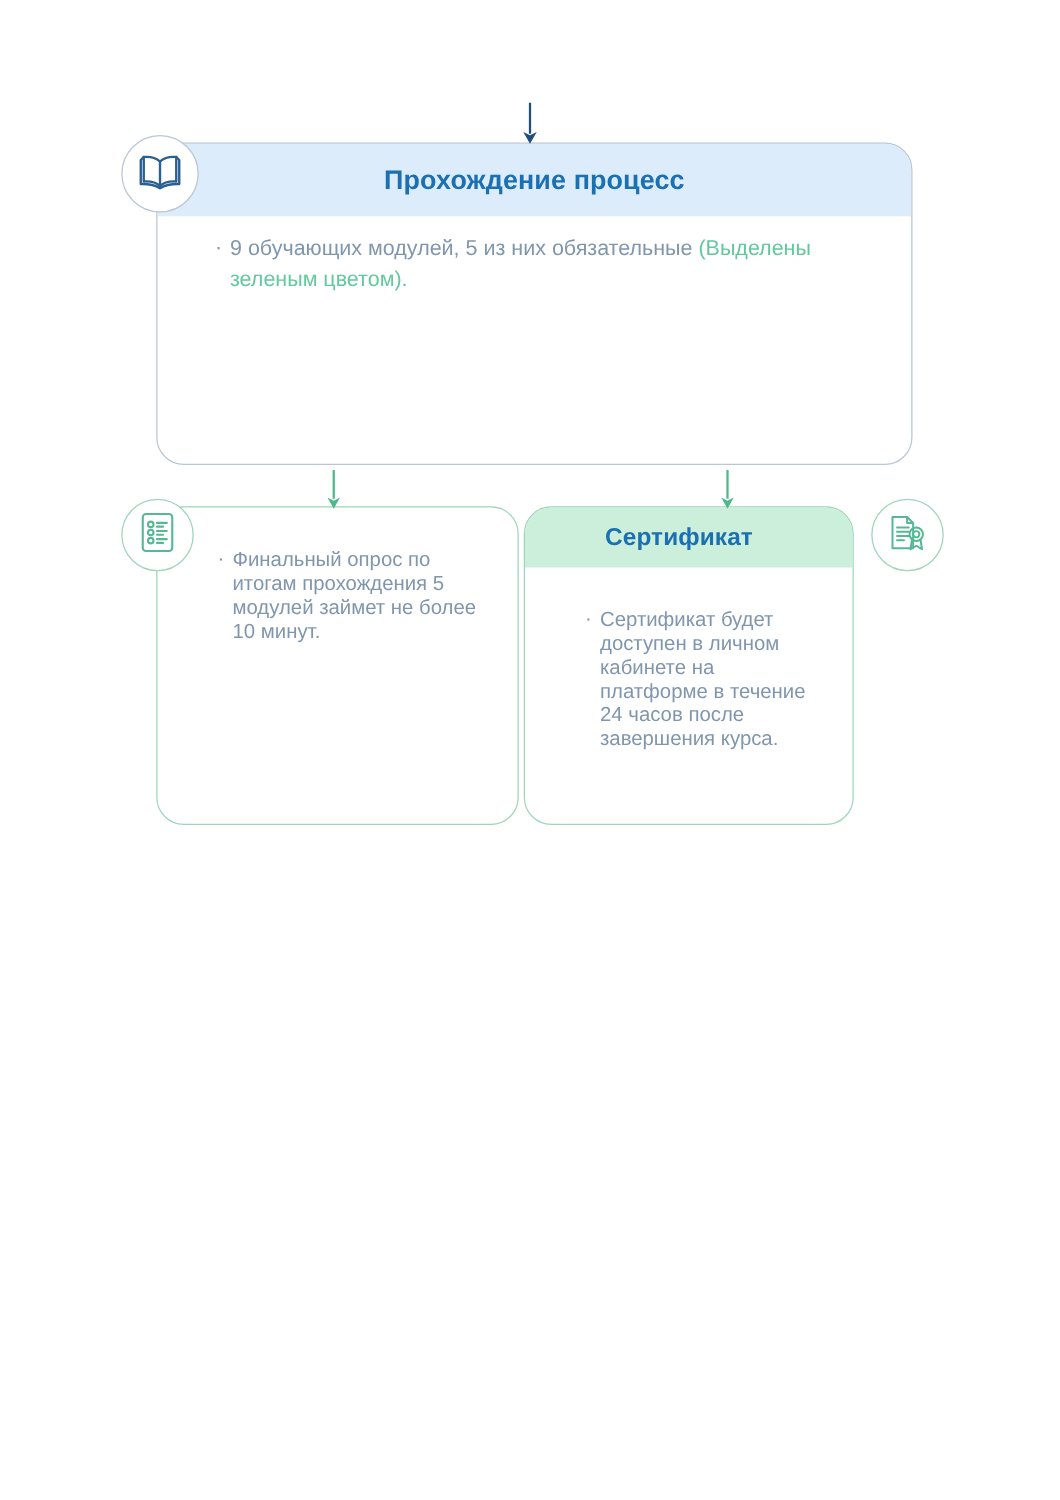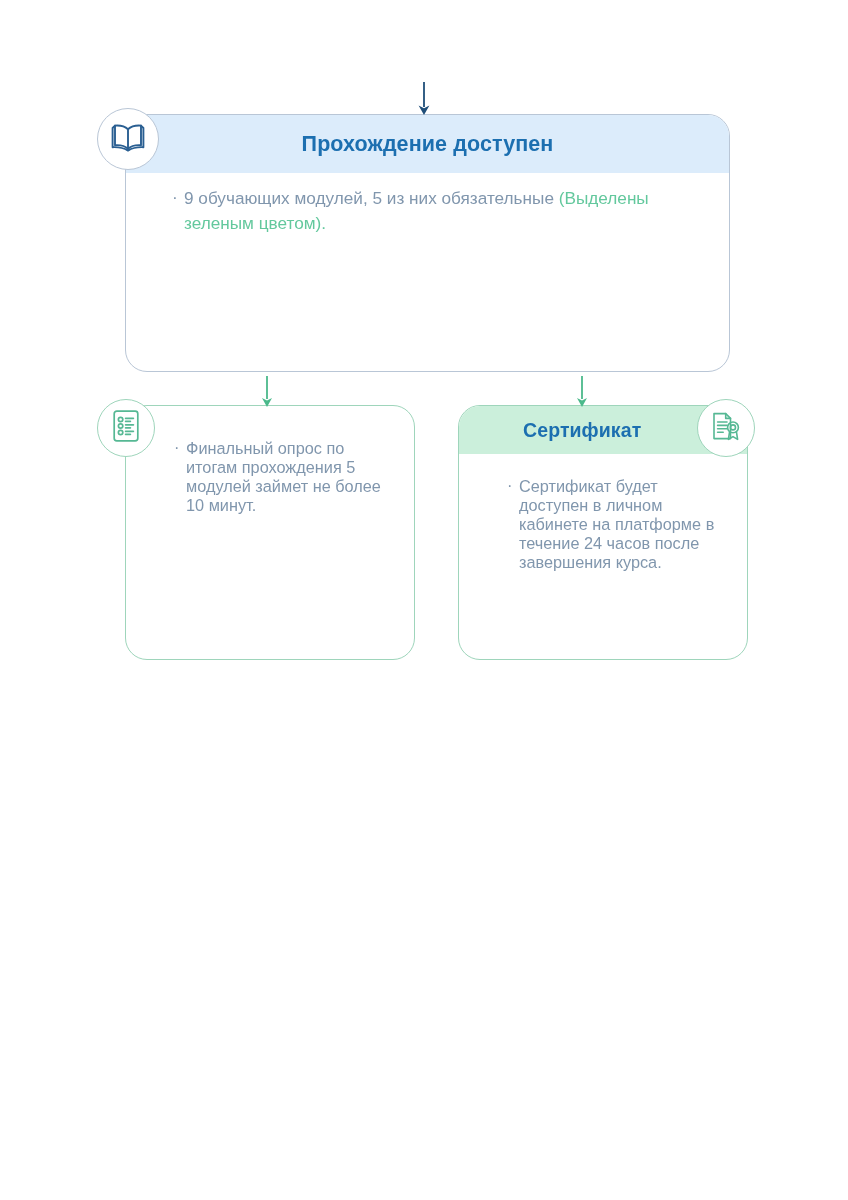--- a/index.html
+++ b/index.html
@@ -88,29 +88,29 @@
   }
   #card-survey .card-head {
     justify-content: flex-start;
     padding-left: 45px;
   }
   #card-survey .card-body {
     padding-top: 33px;
     padding-left: 48px;
   }
   #card-certificate {
-    left: 458px;
-    width: 290px;
+    left: 419px;
+    width: 264px;
   }
   #card-certificate .card-head {
     justify-content: flex-start;
     padding-left: 64px;
   }
   #card-certificate .card-body {
-    padding-top: 23px;
+    padding-top: 33px;
     padding-left: 48px;
   }
 
   
   .bullets {
     list-style: none;
     margin: 0;
     padding: 0;
   }
   .bullets li {
@@ -188,21 +188,21 @@
 
   <div class="arrow" id="arrow-top">
     <svg width="20" height="34" viewBox="0 0 20 34">
       <line x1="10" y1="0" x2="10" y2="25" stroke="#1f4e79" stroke-width="1.8"></line>
       <path d="M10 33 L4.6 23.5 L10 26.2 L15.4 23.5 Z" fill="#1f4e79"></path>
     </svg>
   </div>
 
   <div class="card" id="card-modules">
     <div class="card-head">
-      <div class="card-title">Прохождение доступен</div>
+      <div class="card-title">Прохождение процесс</div>
     </div>
     <div class="card-body">
       <ul class="bullets">
         <li>
           <span>9 обучающих модулей, 5 из них обязательные </span><span class="accent-green">(Выделены зеленым цветом).</span>
         </li>
       </ul>
     </div>
   </div>
 

